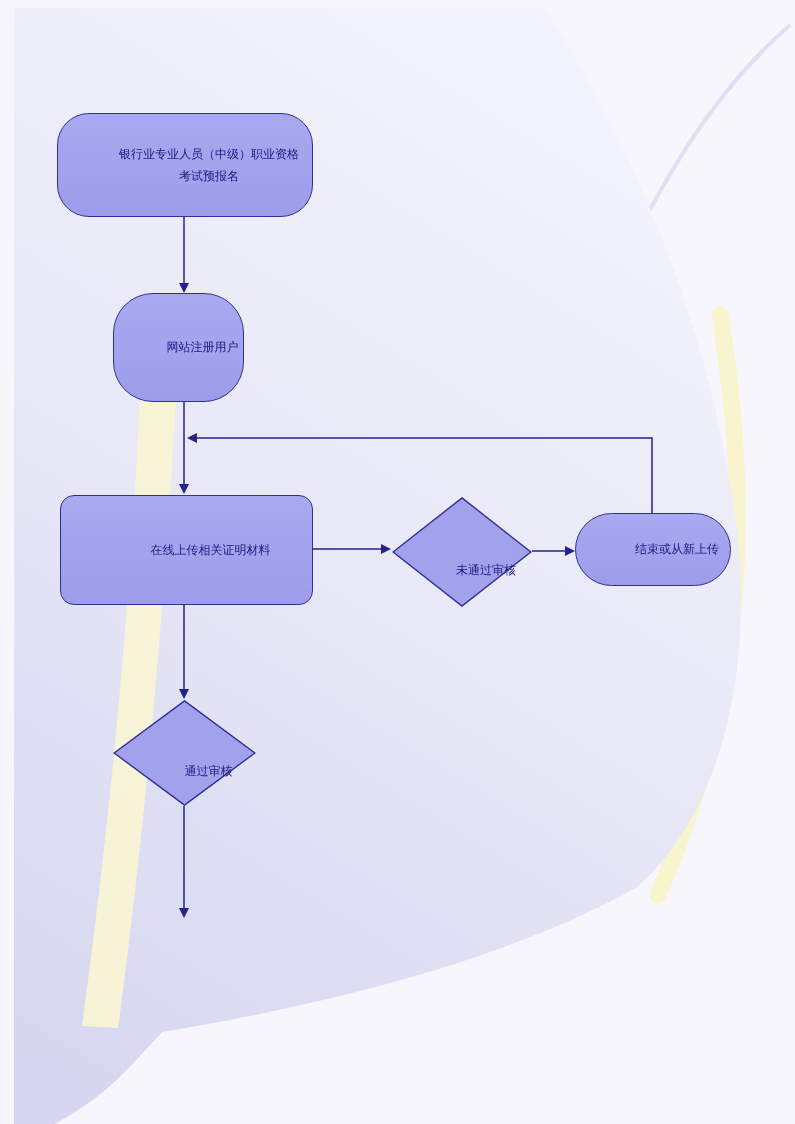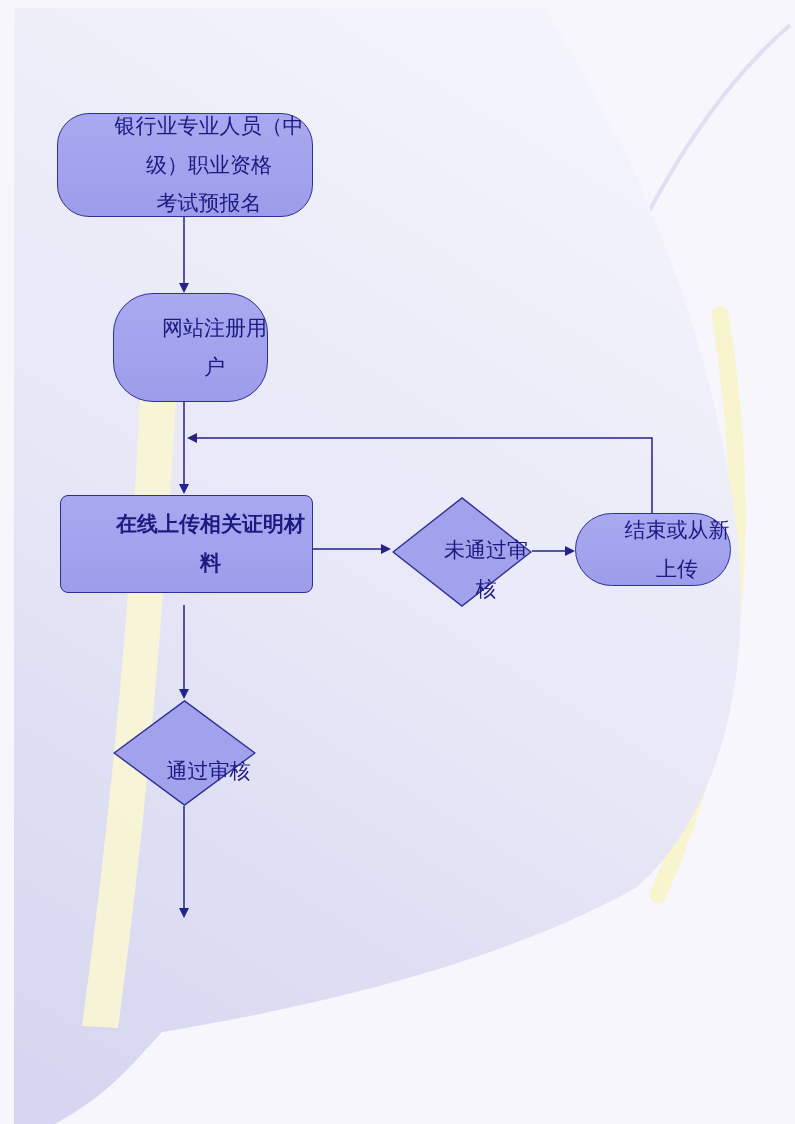--- a/index.html
+++ b/index.html
@@ -20,33 +20,33 @@
   .connector-layer { z-index: 1; }
 
   .node {
     position: absolute;
     z-index: 2;
     display: flex;
     align-items: center;
     justify-content: center;
     text-align: center;
     color: #1a1a80;
-    font-size: 21px;
+    font-size: 12px;
     line-height: 1.85;
     white-space: pre-line;
     box-sizing: border-box;
     padding-left: 48px;
   }
   .shape-rounded {
     background: linear-gradient(to bottom, #a9a9f1 0%, #9c9cea 100%);
     border: 1.4px solid #2f2f96;
   }
   .node-pre-register   { left: 57px;  top: 113px; width: 256px; height: 104px; border-radius: 32px; }
-  .node-register-user  { left: 113px; top: 293px; width: 155px; height: 109px; border-radius: 40px; }
-  .node-upload         { left: 60px;  top: 495px; width: 253px; height: 98px; border-radius: 8px; font-weight: bold; }
+  .node-register-user  { left: 113px; top: 293px; width: 131px; height: 109px; border-radius: 40px; }
+  .node-upload         { left: 60px;  top: 495px; width: 253px; height: 110px; border-radius: 14px; }
   .node-end-reupload   { left: 575px; top: 513px; width: 156px; height: 73px;  border-radius: 36.5px; }
   .node-wait-start     { left: 113px; top: 919px; width: 143px; height: 67px;  border-radius: 33.5px; }
 
   .node-diamond-fail   { left: 392px; top: 497px; width: 140px; height: 110px; }
   .node-diamond-pass   { left: 113px; top: 700px; width: 143px; height: 106px; }
   .diamond-svg {
     position: absolute;
     left: 0; top: 0;
     width: 100%; height: 100%;
   }

